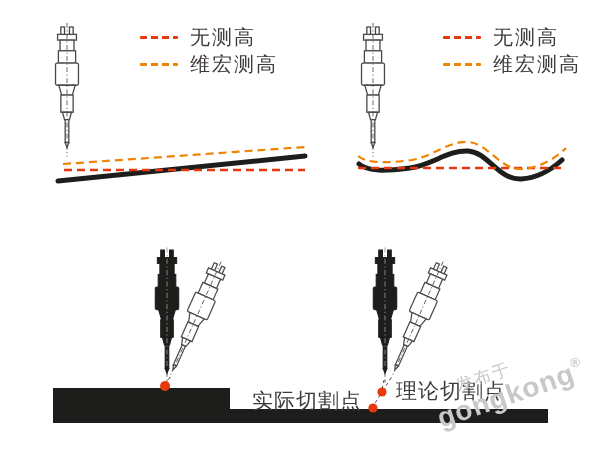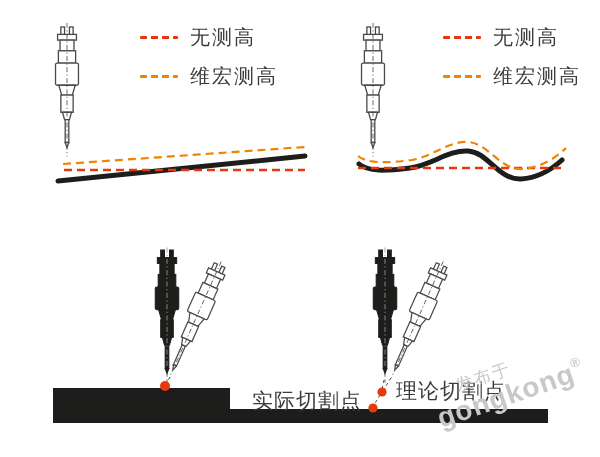--- a/index.html
+++ b/index.html
@@ -2,21 +2,21 @@
 <html><head>
 <meta charset="utf-8">
 <style>
   html,body{margin:0;padding:0;background:#fff;}
   .canvas{
     position:relative;width:600px;height:457px;background:#ffffff;overflow:hidden;
     font-family:"Liberation Sans","DejaVu Sans",sans-serif;
   }
   .canvas svg.scene{position:absolute;left:0;top:0;}
   
-  .legend{position:absolute;display:flex;flex-direction:column;gap:16px;}
+  .legend{position:absolute;display:flex;flex-direction:column;gap:4px;}
   .legend-row{display:flex;align-items:center;gap:12px;height:23px;}
   .swatch{width:38px;height:3px;border-radius:1px;}
   .swatch.red{background:repeating-linear-gradient(90deg,#e6380f 0 7px,transparent 7px 11px);}
   .swatch.orange{background:repeating-linear-gradient(90deg,#f08300 0 7px,transparent 7px 11px);}
   .legend-label{font-size:20px;font-weight:500;color:#3e3a39;letter-spacing:2px;white-space:nowrap;}
   .legend.tl{left:140px;top:26px;}
   .legend.tr{left:443px;top:26px;}
   
   .pt-label{position:absolute;font-size:21px;font-weight:500;color:#3e3a39;letter-spacing:1px;white-space:nowrap;}
   .pt-label.cut{left:84px;top:359px;}

